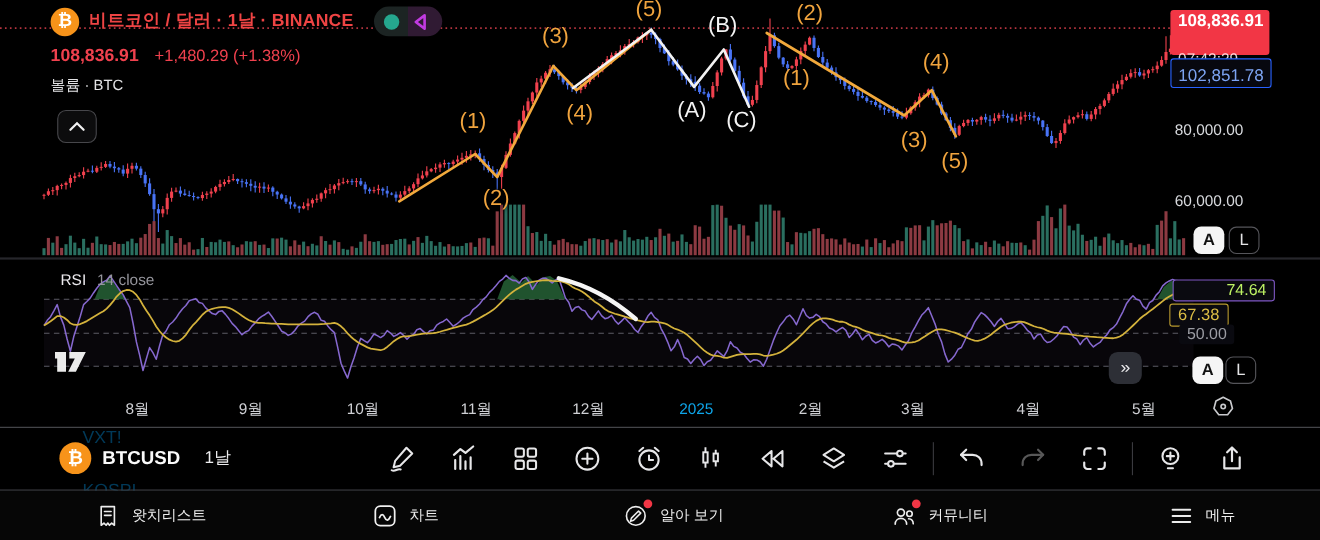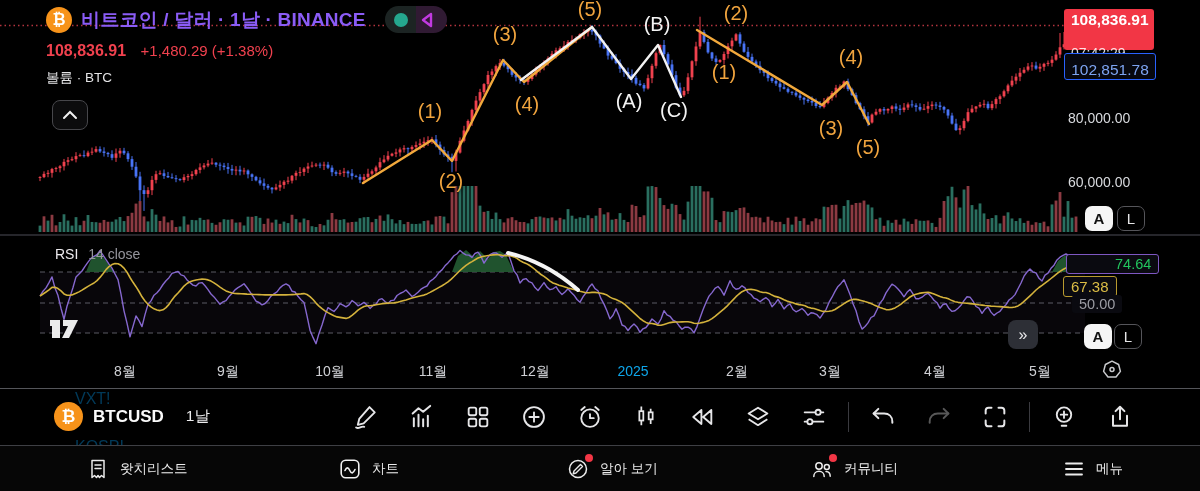--- a/index.html
+++ b/index.html
@@ -6,21 +6,21 @@
   .screen{position:relative;width:1200px;height:491px;background:#000;overflow:hidden;
           font-family:"Liberation Sans","DejaVu Sans",sans-serif;color:#e8e8ea;}
   svg{display:block;}
   .abs{position:absolute;}
 
   
   .header{position:absolute;left:46px;top:6px;z-index:30;}
   .title-row{display:flex;align-items:center;gap:9px;}
   .btc-logo{width:26px;height:26px;border-radius:50%;background:#f7931a;color:#fff;
             display:flex;align-items:center;justify-content:center;font-size:16px;font-weight:bold;}
-  .sym-title{font-size:19px;font-weight:600;color:#8b5cf6;letter-spacing:.2px;}
+  .sym-title{font-size:16px;font-weight:600;color:#ef4444;letter-spacing:.2px;}
   .share-pill{margin-left:10px;width:62px;height:27px;border-radius:14px;display:flex;align-items:center;
               background:linear-gradient(90deg,#1c2423 50%,#301a33 50%);}
   .green-dot{width:14px;height:14px;border-radius:50%;background:#25a78e;margin-left:9px;}
   .share-glyph{margin-left:9px;}
   .price-row{margin-top:9px;font-size:16px;color:#f0414e;}
   .price-main{font-weight:600;}
   .price-chg{margin-left:10px;font-size:15px;}
   .vol-row{margin-top:9px;font-size:13.5px;color:#e4e4e6;}
   .collapse-btn{position:absolute;left:6px;top:94px;width:34px;height:28px;border-radius:8px;
                 border:1.5px solid #47474b;background:#0c0c0d;display:flex;align-items:center;justify-content:center;}
@@ -45,21 +45,21 @@
   .al-a{background:#f5f5f5;color:#111;font-weight:600;}
   .al-l{background:transparent;color:#e4e4e6;border:1.5px solid #55555a;}
   .more-btn{position:absolute;left:1008px;top:320px;width:30px;height:29px;border-radius:8px;background:#2d2f36;
             color:#e8e8ea;font-size:16px;display:flex;align-items:center;justify-content:center;z-index:25;}
 
   
   .rsi-legend{position:absolute;left:55px;top:246px;font-size:14px;z-index:20;}
   .rsi-legend .p1{color:#eceaee;}
   .rsi-legend .p2{color:#95959c;margin-left:6px;}
   .rsi-val{position:absolute;z-index:24;font-size:14.5px;padding:1px 7px;border-radius:3px;background:#0a0a10;}
-  .rsi-v1{left:1066px;top:254px;border:1.5px solid #7e57c2;color:#22c55e;padding-left:48px;}
+  .rsi-v1{left:1066px;top:254px;border:1.5px solid #7e57c2;color:#bef264;padding-left:48px;}
   .rsi-v2{left:1063px;top:276px;border:1.5px solid #b89a2f;color:#dcbd45;font-size:15px;}
   .rsi-v3{left:1072px;top:295px;color:#9b9ca3;}
 
   
   .time-axis{position:absolute;left:0;top:355px;width:1200px;height:33px;}
   .x-tick{position:absolute;top:8px;transform:translateX(-50%);font-size:14px;color:#cfd0d4;}
   .x-tick.strong{color:#0ea5e9;font-weight:400;}
   .sep{position:absolute;left:0;width:1200px;}
 
   

